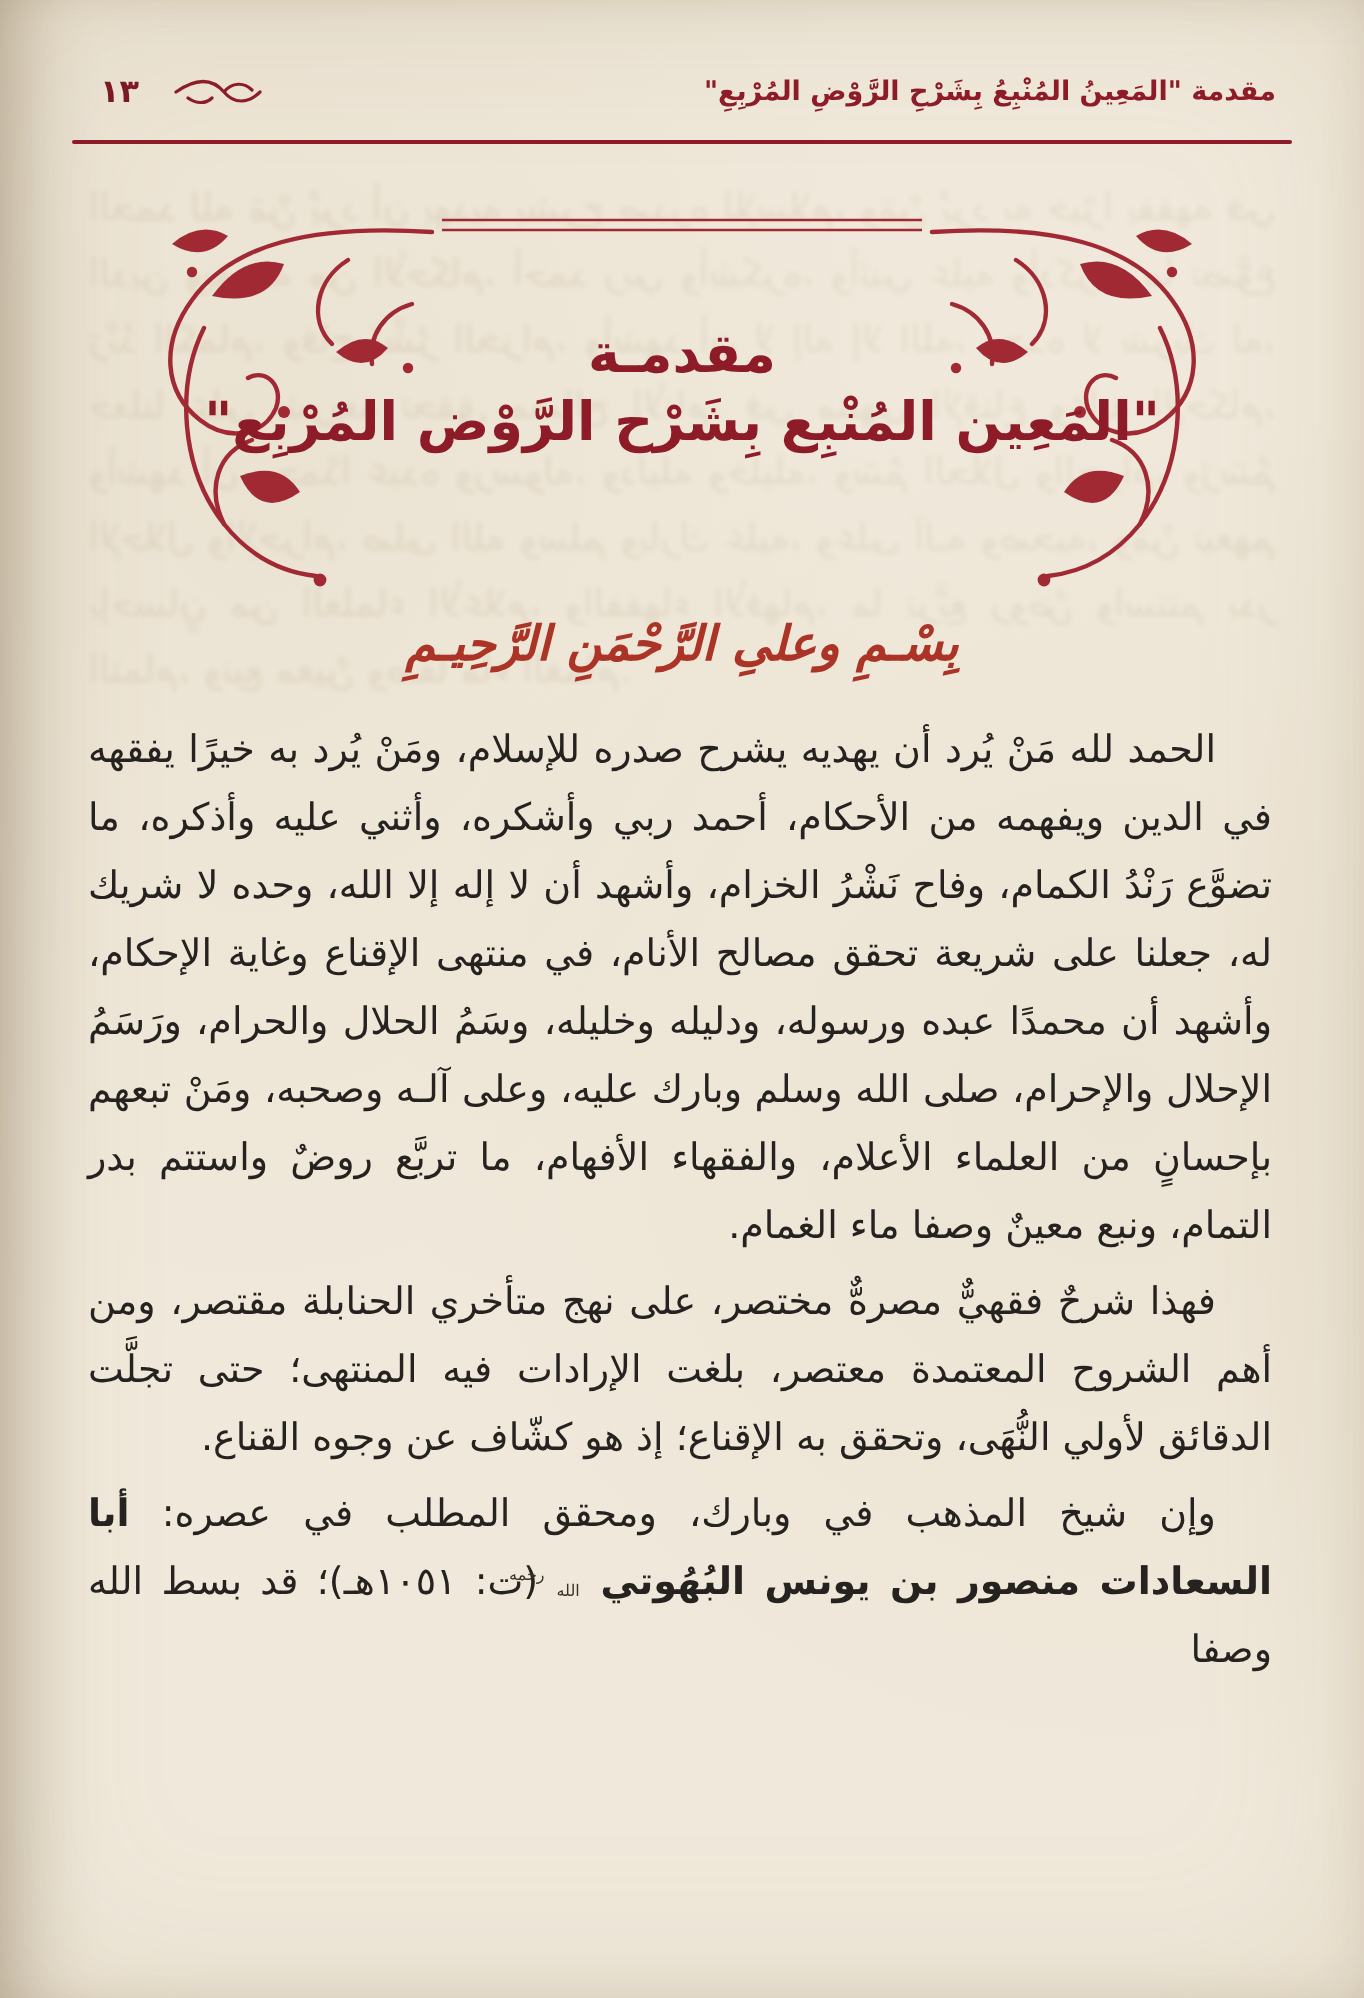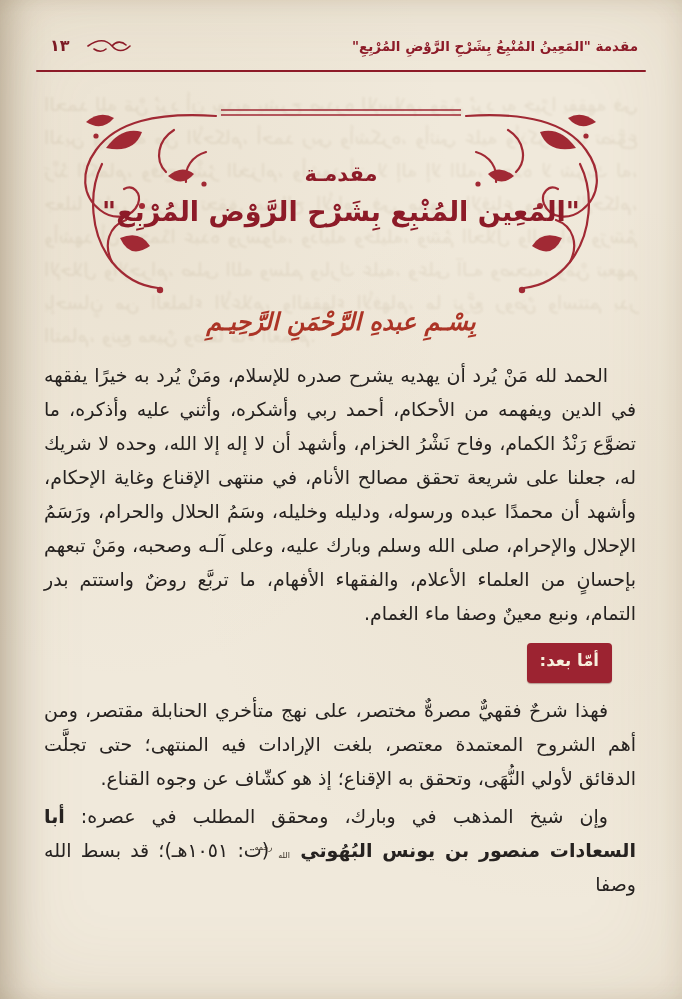--- a/index.html
+++ b/index.html
@@ -51,21 +51,21 @@
   .head-rule {
     position:absolute; top:70px; right:36px; left:36px;
     height:2px; background:#8d1b28; border-radius:1px;
   }
 
   
   .ornament-block { position:absolute; top:92px; left:56px; width:570px; height:212px; }
   .ornament-svg { position:absolute; inset:0; width:100%; height:100%; }
   .kicker {
     position:absolute; top:70px; width:100%; text-align:center;
-    color:#8d1b28; font-size:21px; font-weight:bold; letter-spacing:2px;
+    color:#8d1b28; font-size:27px; font-weight:bold; letter-spacing:2px;
   }
   .main-title {
     position:absolute; top:104px; width:100%; text-align:center;
     color:#8d1b28; font-size:27px; font-weight:bold; margin:0;
   }
 
   .basmala {
     position:absolute; top:308px; width:100%; text-align:center;
     color:#ac3426; font-size:24px; font-weight:bold; font-style:italic;
   }
@@ -138,28 +138,25 @@
         <use href="#corner" transform="translate(570 0) scale(-1 1)"></use>
         <g stroke="#a12934" stroke-width="1.3">
           <line x1="165" y1="18" x2="405" y2="18"></line>
           <line x1="165" y1="23" x2="405" y2="23"></line>
         </g>
       </svg>
       <div class="kicker">مقدمـة</div>
       <h1 class="main-title">"المَعِين المُنْبِع بِشَرْح الرَّوْض المُرْبِع"</h1>
     </section>
 
-    <div class="basmala">بِسْـمِ عبدهِ الرَّحْمَنِ الرَّحِيـمِ</div>
+    <div class="basmala">بِسْـمِ وعلىِ الرَّحْمَنِ الرَّحِيـمِ</div>
 
     <main class="body-text">
       <p>الحمد لله مَنْ يُرد أن يهديه يشرح صدره للإسلام، ومَنْ يُرد به خيرًا يفقهه في الدين ويفهمه من الأحكام، أحمد ربي وأشكره، وأثني عليه وأذكره، ما تضوَّع رَنْدُ الكمام، وفاح نَشْرُ الخزام، وأشهد أن لا إله إلا الله، وحده لا شريك له، جعلنا على شريعة تحقق مصالح الأنام، في منتهى الإقناع وغاية الإحكام، وأشهد أن محمدًا عبده ورسوله، ودليله وخليله، وسَمُ الحلال والحرام، ورَسَمُ الإحلال والإحرام، صلى الله وسلم وبارك عليه، وعلى آلـه وصحبه، ومَنْ تبعهم بإحسانٍ من العلماء الأعلام، والفقهاء الأفهام، ما تربَّع روضٌ واستتم بدر التمام، ونبع معينٌ وصفا ماء الغمام.</p>
 
-      <div class="amma-line">
-        <span class="amma-badge">أمّا بعد:</span>
-      </div>
 
       <p>فهذا شرحٌ فقهيٌّ مصرهٌّ مختصر، على نهج متأخري الحنابلة مقتصر، ومن أهم الشروح المعتمدة معتصر، بلغت الإرادات فيه المنتهى؛ حتى تجلَّت الدقائق لأولي النُّهَى، وتحقق به الإقناع؛ إذ هو كشّاف عن وجوه القناع.</p>
 
       <p class="p3"><span>وإن شيخ المذهب في وبارك، ومحقق المطلب في عصره: </span><span class="author-name">أبا السعادات منصور بن يونس البُهُوتي</span><span class="honorific">رحمه الله</span><span> (ت: ١٠٥١هـ)؛ قد بسط الله وصفا</span></p>
     </main>
 
   </div>
 </div>
 
 </body></html>

